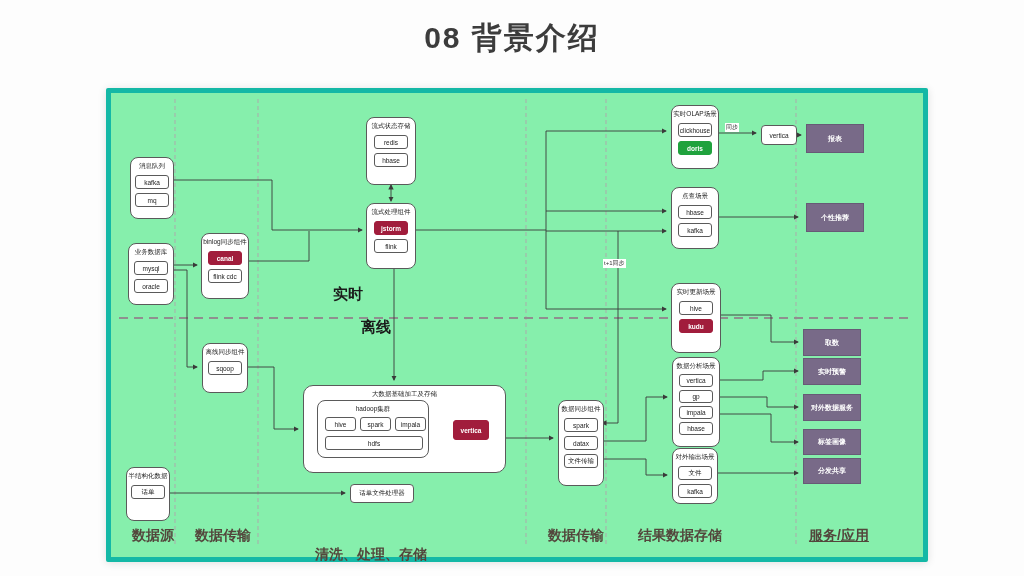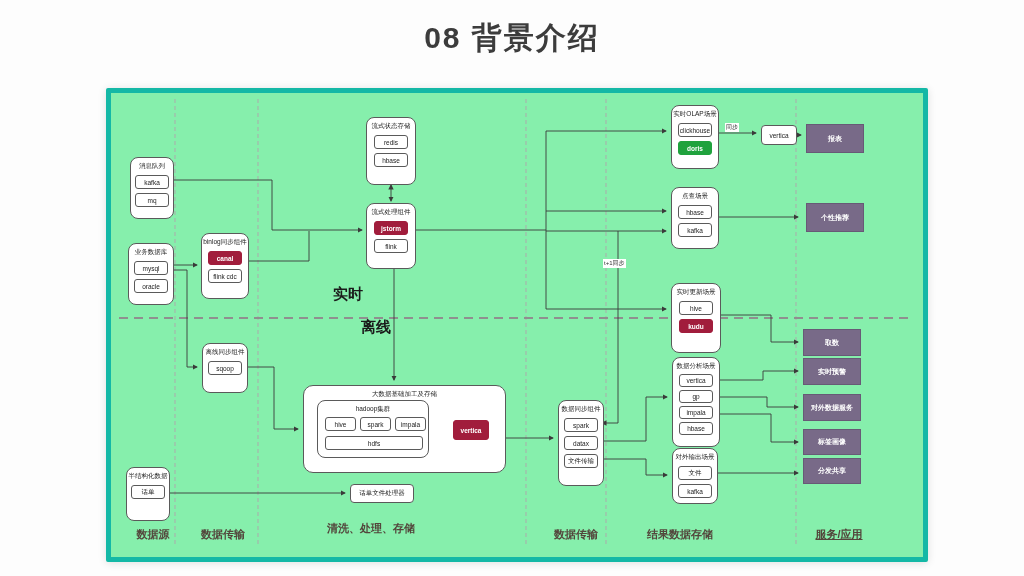--- a/index.html
+++ b/index.html
@@ -49,21 +49,21 @@
     box-sizing:border-box;white-space:nowrap;
   }
   .app{
     position:absolute;background:var(--purple);border:1px solid #675a76;
     color:#fff;font-size:7px;font-weight:bold;display:flex;align-items:center;justify-content:center;
     box-sizing:border-box;white-space:nowrap;
   }
   .section-label{position:absolute;font-size:15px;font-weight:bold;color:#1a1a1a;white-space:nowrap;}
   .edge-label{position:absolute;font-size:6px;color:#333;background:#fff;padding:0 1px;white-space:nowrap;}
   .col-label{
-    position:absolute;transform:translateX(-50%);font-size:11px;font-weight:bold;color:#53463c;white-space:nowrap;
+    position:absolute;transform:translateX(-50%);font-size:14px;font-weight:bold;color:#53463c;white-space:nowrap;
   }
 </style>
 </head>
 <body>
 
 <div class="page">
   <h1 class="title">08 背景介绍</h1>
   <div class="panel">
     <svg viewBox="0 0 812 464">
       <defs>
@@ -196,19 +196,19 @@
         <div class="app" style="left: 692px; top: 265px; width: 58px; height: 27px; position: absolute;">实时预警</div>
         <div class="app" style="left: 692px; top: 301px; width: 58px; height: 27px; position: absolute;">对外数据服务</div>
         <div class="app" style="left: 692px; top: 336px; width: 58px; height: 26px; position: absolute;">标签画像</div>
         <div class="app" style="left: 692px; top: 365px; width: 58px; height: 26px; position: absolute;">分发共享</div>
         <div class="section-label" style="left: 222px; top: 192px;">实时</div>
         <div class="section-label" style="left: 218px; top: 225px; margin-left: 32px;">离线</div>
         <div class="edge-label" style="left: 614px; top: 30px;">同步</div>
         <div class="edge-label" style="left: 492px; top: 166px;">t+1同步</div>
         <div class="col-label" style="left: 42px; top: 434px;">数据源</div>
         <div class="col-label" style="left: 112px; top: 434px;">数据传输</div>
-        <div class="col-label" style="left: 260px; top: 428px;">清洗、处理、存储</div>
+        <div class="col-label" style="left: 260px; top: 453px;">清洗、处理、存储</div>
         <div class="col-label" style="left: 465px; top: 434px;">数据传输</div>
         <div class="col-label" style="left: 569px; top: 434px;">结果数据存储</div>
         <div class="col-label" style="left: 728px; top: 434px; text-decoration: underline;">服务/应用</div>
       </div>
   </div>
 </div>
 
 </body></html>

